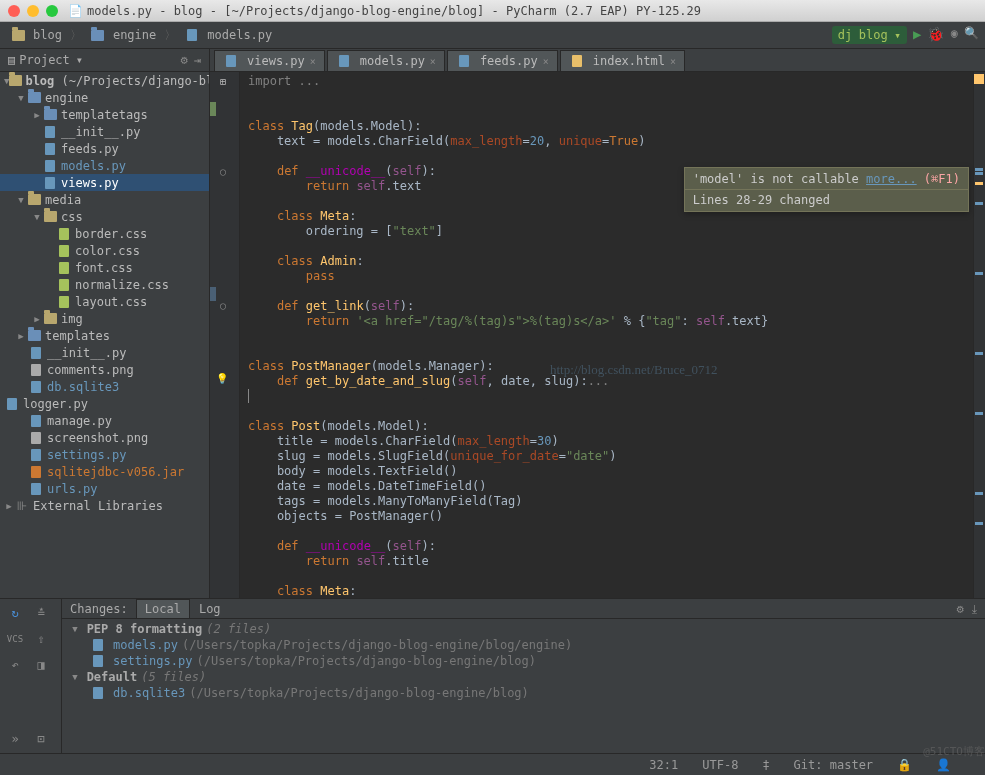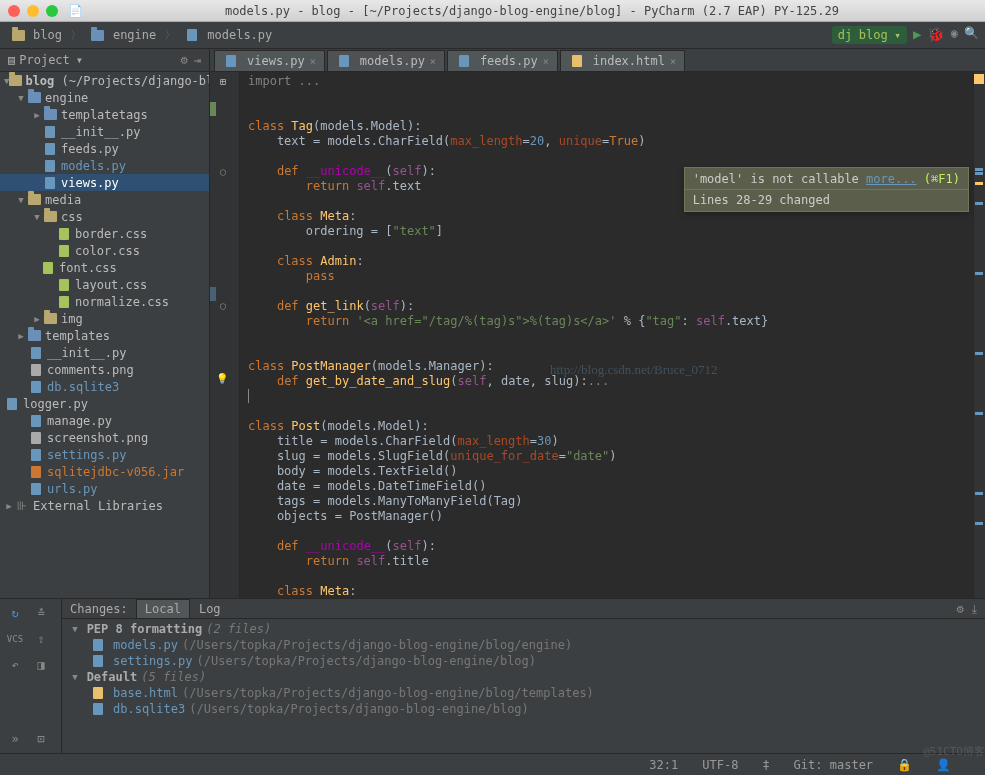--- a/index.html
+++ b/index.html
@@ -1,21 +1,21 @@
 <!DOCTYPE html>
 <html><head>
 <meta charset="utf-8">
 <style>
 *{box-sizing:border-box;margin:0;padding:0;font-family:"Lucida Grande",Menlo,Monaco,"DejaVu Sans Mono",monospace;font-size:12px}
 body{width:985px;height:775px;background:#3c3f41;color:#bbb;overflow:hidden;position:relative;display:flex;flex-direction:column}
 .titlebar{height:22px;background:linear-gradient(#e8e8e8,#d0d0d0);display:flex;align-items:center;padding:0 8px;border-bottom:1px solid #aaa;color:#333}
 .traffic{display:flex;gap:7px;margin-right:10px}
 .tl{width:12px;height:12px;border-radius:50%}
 .tl-r{background:#ff5f56}.tl-y{background:#ffbd2e}.tl-g{background:#27c93f}
-.titlebar-text{flex:1;text-align:center;font-size:12px;color:#444}
+.titlebar-text{flex:1;font-size:12px;color:#444}
 .navbar{height:27px;background:#3c3f41;border-bottom:1px solid #282828;display:flex;align-items:center;padding:0 6px}
 .breadcrumb{display:flex;align-items:center;gap:4px;color:#aaa;font-size:11px}
 .crumb{display:flex;align-items:center;gap:4px;padding:2px 4px;cursor:pointer}
 .crumb-sep{color:#666}
 .navbar-right{margin-left:auto;display:flex;gap:6px}
 .dj-badge{background:#2d5d3a;color:#a5c25c;padding:2px 6px;border-radius:3px;font-size:11px}
 .run-btn{color:#499c54;font-size:14px}
 .debug-btn{color:#6897bb;font-size:14px}
 .main{flex:1;display:flex;min-height:0}
 .sidebar{width:210px;background:#3c3f41;border-right:1px solid #282828;display:flex;flex-direction:column}
@@ -193,37 +193,37 @@
             <span class="file-rect"></span>
           </span>
           <span class="tree-label">border.css</span>
         </div>
       <div class="tree-item" style="padding-left:56px">
           <span class="icon css-i">
             <span class="file-rect"></span>
           </span>
           <span class="tree-label">color.css</span>
         </div>
-      <div class="tree-item" style="padding-left:40px">
-          <span class="icon css-i">
-            <span class="file-rect"></span>
-          </span>
-          <span class="tree-label">font.css</span>
-        </div>
       <div class="tree-item" style="padding-left:56px">
           <span class="icon css-i">
             <span class="file-rect"></span>
           </span>
-          <span class="tree-label">layout.css</span>
+          <span class="tree-label">font.css</span>
         </div>
       <div class="tree-item" style="padding-left:56px">
           <span class="icon css-i">
             <span class="file-rect"></span>
           </span>
           <span class="tree-label">normalize.css</span>
+        </div>
+      <div class="tree-item" style="padding-left:56px">
+          <span class="icon css-i">
+            <span class="file-rect"></span>
+          </span>
+          <span class="tree-label">layout.css</span>
         </div>
       <div class="tree-item" style="padding-left:32px">
           <span class="arrow">▶</span>
           <span class="icon fold-y">
             <span class="folder-sq"></span>
           </span>
           <span class="tree-label">img</span>
         </div>
       <div class="tree-item" style="padding-left:16px">
           <span class="arrow">▶</span>
@@ -380,21 +380,21 @@
         <div class="marker b" style="top:130px"></div>
         <div class="marker b" style="top:200px"></div>
         <div class="marker b" style="top:280px"></div>
         <div class="marker b" style="top:340px"></div>
         <div class="marker b" style="top:420px"></div>
         <div class="marker b" style="top:450px"></div>
       </div>
     </div>
 
     <div class="tooltip">
-      <div><span>'model' is not callable </span><a>more...</a><span style="color:#bef264"> (⌘F1)</span></div>
+      <div><span>'model' is not callable </span><a>more...</a><span style="color:#fca5a5"> (⌘F1)</span></div>
       <div class="tooltip-sep"></div>
       <div>Lines 28-29 changed</div>
     </div>
     <div class="watermark">http://blog.csdn.net/Bruce_0712</div>
   </div>
 </div>
 
 <div class="changes-panel">
   <div class="changes-side">
     <div style="display:flex;gap:4px">
@@ -433,27 +433,20 @@
           <span class="path">(/Users/topka/Projects/django-blog-engine/blog/engine)</span>
         </div>
       <div class="change-item">
           <span class="icon py-i">
             <span class="file-rect"></span>
           </span>
           <span style="color:#6897bb">settings.py</span> 
           <span class="path">(/Users/topka/Projects/django-blog-engine/blog)</span>
         </div>
       <div class="change-group"><span class="arrow">▼</span>&nbsp;<span>Default</span><span class="count">(5 files)</span></div>
-      <div class="change-item">
-          <span class="icon html-i">
-            <span class="file-rect"></span>
-          </span>
-          <span style="color:#6897bb">base.html</span> 
-          <span class="path">(/Users/topka/Projects/django-blog-engine/blog/templates)</span>
-        </div>
       <div class="change-item">
           <span class="icon db-i">
             <span class="file-rect"></span>
           </span>
           <span style="color:#6897bb">db.sqlite3</span> 
           <span class="path">(/Users/topka/Projects/django-blog-engine/blog)</span>
         </div>
     </div>
   </div>
 </div>

